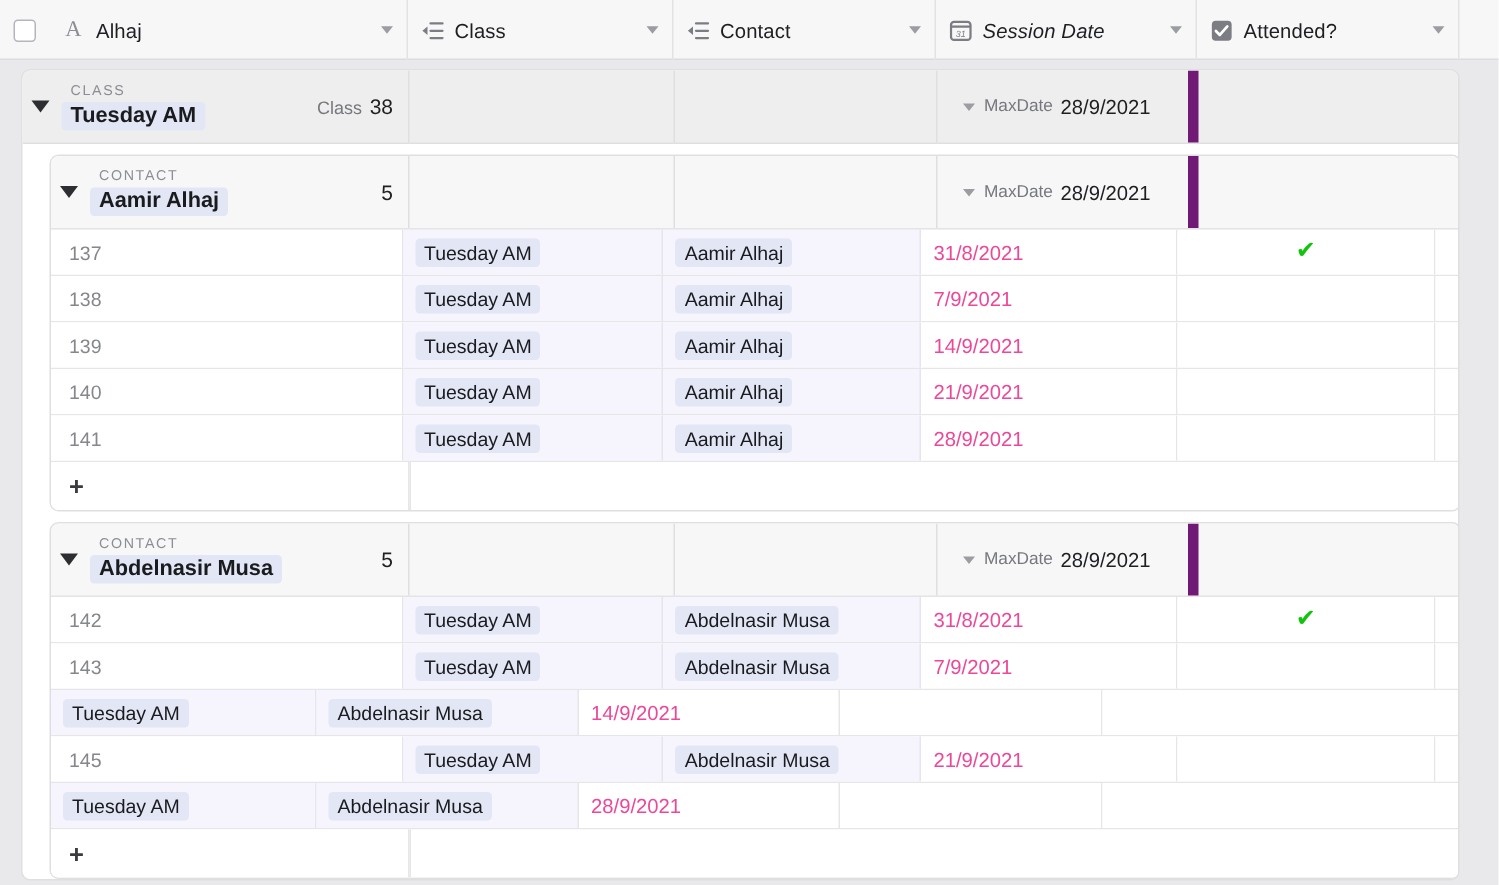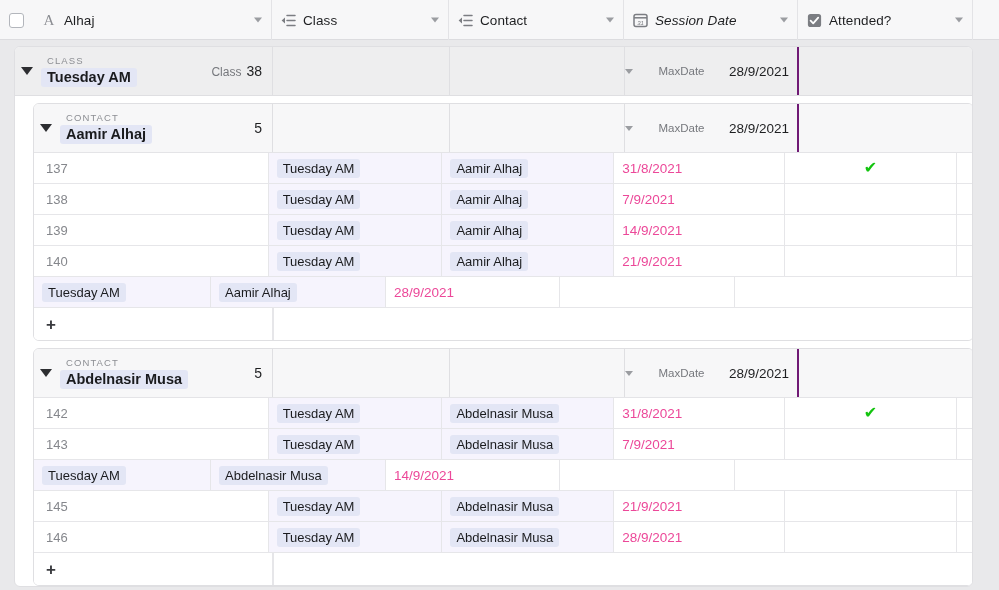--- a/index.html
+++ b/index.html
@@ -128,22 +128,22 @@
   }
   .gh-count-label { font-size: 12px; color: #76787d; margin-right: 5px; }
   .gh-count-num { font-size: 14px; color: #1e1f21; }
 
   .gh-spacer {
     border-right: 1px solid #dfdfe2;
   }
   .gh-class-sp  { width: 177px; }
   .gh-contact-sp{ width: 175px; }
   .gh-summary {
-    width: 174px; display: flex; align-items: center; justify-content: space-between;
-    padding-right: 8px; border-right: 2px solid #701a75;
+    width: 174px; display: flex; align-items: center; justify-content: center;
+    padding-right: 8px; border-right: 7px solid #701a75;
   }
   .gh-summary-caret {
     width: 0; height: 0; margin-right: 6px;
     border-left: 4px solid transparent;
     border-right: 4px solid transparent;
     border-top: 5px solid #9b9da1;
   }
   .gh-summary-label { font-size: 11.5px; color: #76787d; margin-right: 5px; }
   .gh-summary-val { font-size: 13.5px; color: #1e1f21; }
   .gh-tail { flex: 1; }
@@ -366,20 +366,21 @@
           </div>
         <div class="cell c-contact">
             <span class="chip">Aamir Alhaj</span>
           </div>
         <div class="cell c-date">21/9/2021</div>
         <div class="cell c-attended"></div>
         <div class="cell c-tail"></div>
       </div>
 
       <div class="data-row">
+        <div class="cell c-name">141</div>
         <div class="cell c-class">
             <span class="chip">Tuesday AM</span>
           </div>
         <div class="cell c-contact">
             <span class="chip">Aamir Alhaj</span>
           </div>
         <div class="cell c-date">28/9/2021</div>
         <div class="cell c-attended"></div>
         <div class="cell c-tail"></div>
       </div>
@@ -461,21 +462,20 @@
           </div>
         <div class="cell c-contact">
             <span class="chip">Abdelnasir Musa</span>
           </div>
         <div class="cell c-date">21/9/2021</div>
         <div class="cell c-attended"></div>
         <div class="cell c-tail"></div>
       </div>
 
       <div class="data-row">
-        <div class="cell c-name">146</div>
         <div class="cell c-class">
             <span class="chip">Tuesday AM</span>
           </div>
         <div class="cell c-contact">
             <span class="chip">Abdelnasir Musa</span>
           </div>
         <div class="cell c-date">28/9/2021</div>
         <div class="cell c-attended"></div>
         <div class="cell c-tail"></div>
       </div>

